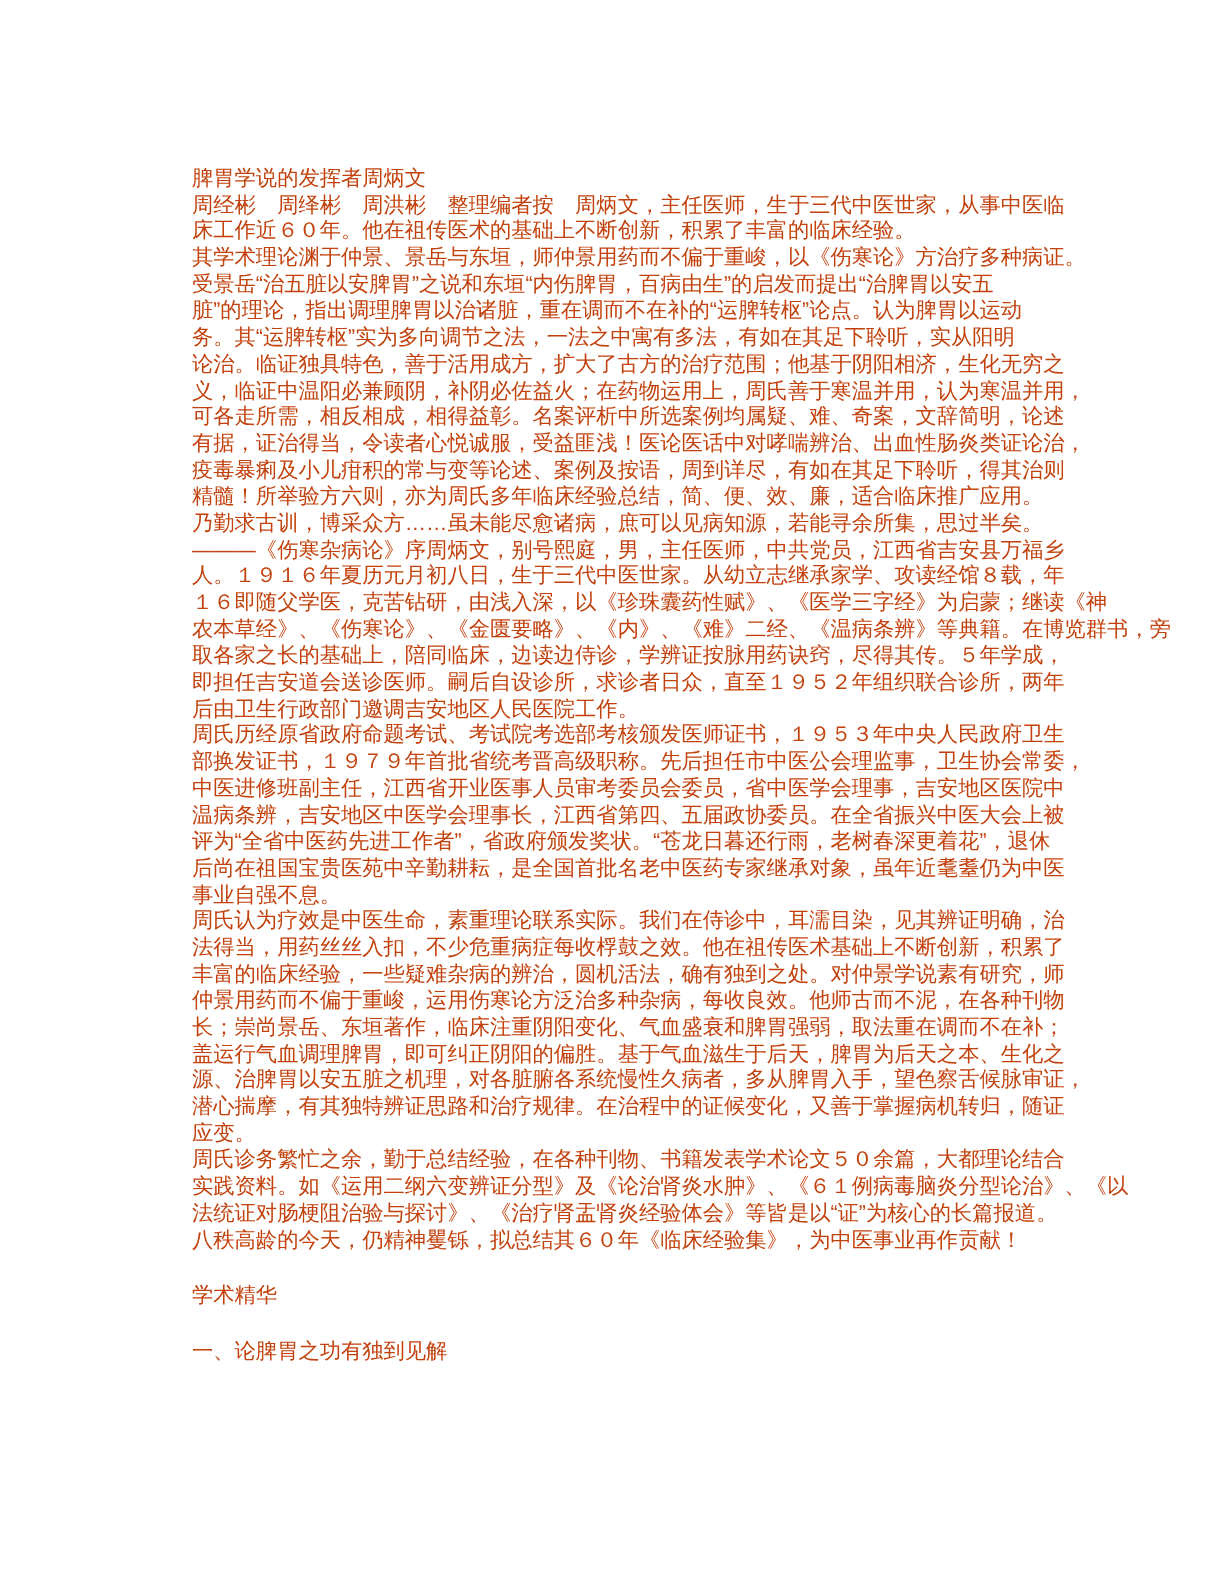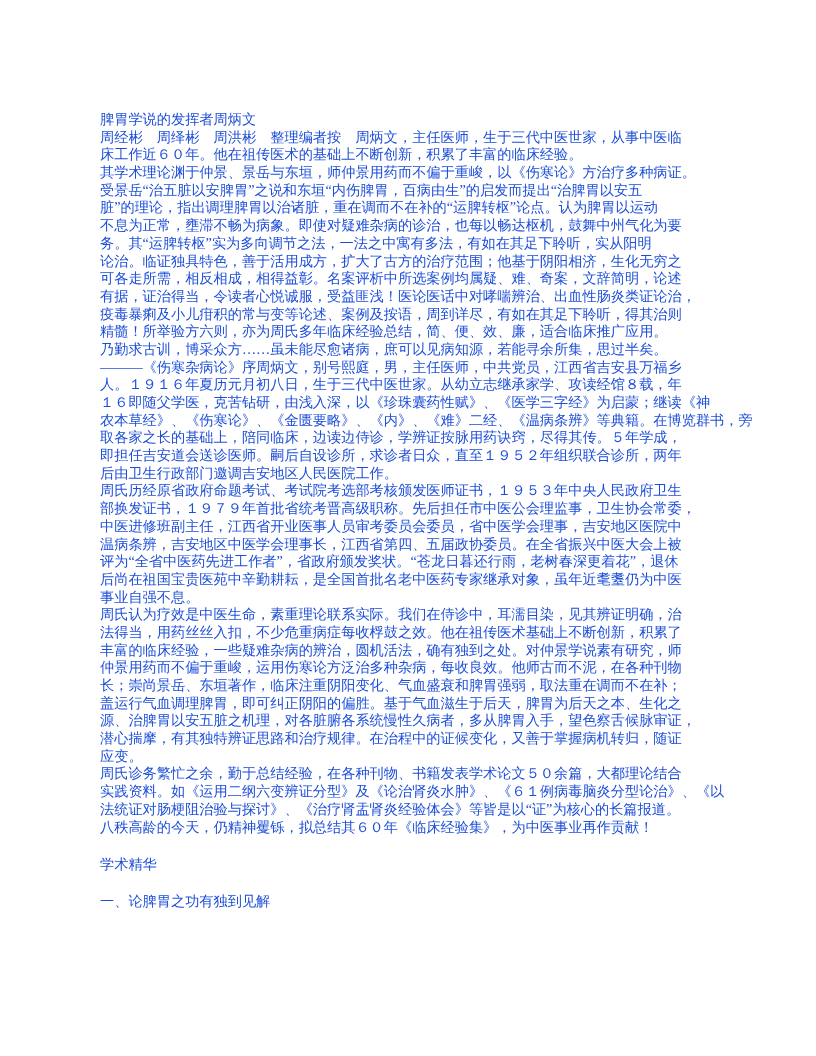--- a/index.html
+++ b/index.html
@@ -1,44 +1,44 @@
 <!DOCTYPE html>
 <html><head>
 <meta charset="utf-8">
 <style>
   html, body { margin: 0; padding: 0; background: #ffffff; }
   body { width: 816px; height: 1056px; position: relative; overflow: hidden; }
   .page {
     position: absolute;
-    left: 100px;
+    left: 128px;
     top: 111px;
     width: 582px;
-    font-family: Liberation Serif, serif;
+    font-family: Liberation Sans, sans-serif;
     font-size: 14.2px;
     line-height: 17.7px;
-    color: #1d4ed8;
+    color: #c2410c;
   }
   .line { white-space: nowrap; height: 17.7px; }
   .gap1 { height: 20px; }
   .gap2 { height: 19px; }
 </style>
 </head>
 <body>
 
 <div class="page">
   <div class="line">脾胃学说的发挥者周炳文</div>
   <div id="body-lines">
       <div class="line">周经彬　周绎彬　周洪彬　整理编者按　周炳文，主任医师，生于三代中医世家，从事中医临</div>
       <div class="line">床工作近６０年。他在祖传医术的基础上不断创新，积累了丰富的临床经验。</div>
       <div class="line">其学术理论渊于仲景、景岳与东垣，师仲景用药而不偏于重峻，以《伤寒论》方治疗多种病证。</div>
       <div class="line">受景岳“治五脏以安脾胃”之说和东垣“内伤脾胃，百病由生”的启发而提出“治脾胃以安五</div>
       <div class="line">脏”的理论，指出调理脾胃以治诸脏，重在调而不在补的“运脾转枢”论点。认为脾胃以运动</div>
-      <div class="line">不息为正常，壅滞不畅为病象。即使对疑难杂病的诊治，也每以畅达枢机，鼓舞中州气化为要</div>
       <div class="line">务。其“运脾转枢”实为多向调节之法，一法之中寓有多法，有如在其足下聆听，实从阳明</div>
       <div class="line">论治。临证独具特色，善于活用成方，扩大了古方的治疗范围；他基于阴阳相济，生化无穷之</div>
+      <div class="line">义，临证中温阳必兼顾阴，补阴必佐益火；在药物运用上，周氏善于寒温并用，认为寒温并用，</div>
       <div class="line">可各走所需，相反相成，相得益彰。名案评析中所选案例均属疑、难、奇案，文辞简明，论述</div>
       <div class="line">有据，证治得当，令读者心悦诚服，受益匪浅！医论医话中对哮喘辨治、出血性肠炎类证论治，</div>
       <div class="line">疫毒暴痢及小儿疳积的常与变等论述、案例及按语，周到详尽，有如在其足下聆听，得其治则</div>
       <div class="line">精髓！所举验方六则，亦为周氏多年临床经验总结，简、便、效、廉，适合临床推广应用。</div>
       <div class="line">乃勤求古训，博采众方……虽未能尽愈诸病，庶可以见病知源，若能寻余所集，思过半矣。</div>
       <div class="line">———《伤寒杂病论》序周炳文，别号熙庭，男，主任医师，中共党员，江西省吉安县万福乡</div>
       <div class="line">人。１９１６年夏历元月初八日，生于三代中医世家。从幼立志继承家学、攻读经馆８载，年</div>
       <div class="line">１６即随父学医，克苦钻研，由浅入深，以《珍珠囊药性赋》、《医学三字经》为启蒙；继读《神</div>
       <div class="line">农本草经》、《伤寒论》、《金匮要略》、《内》、《难》二经、《温病条辨》等典籍。在博览群书，旁</div>
       <div class="line">取各家之长的基础上，陪同临床，边读边侍诊，学辨证按脉用药诀窍，尽得其传。５年学成，</div>

